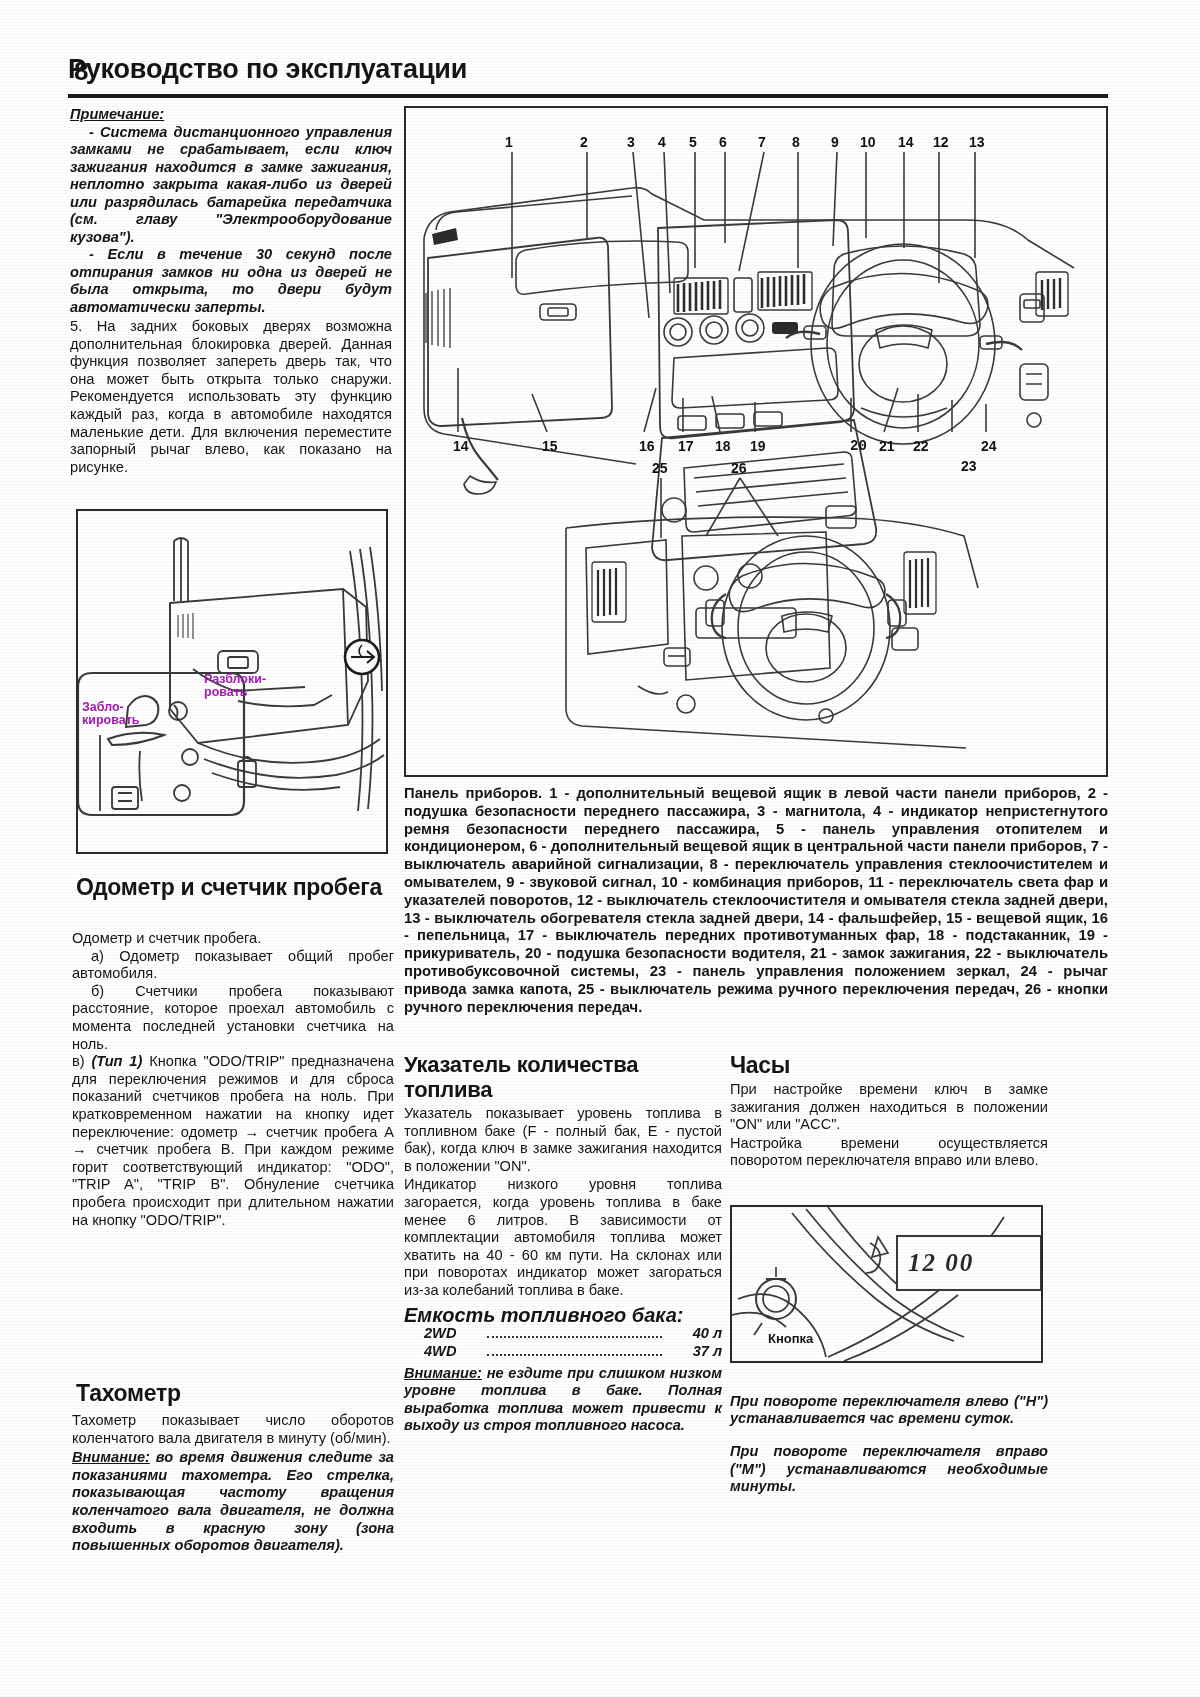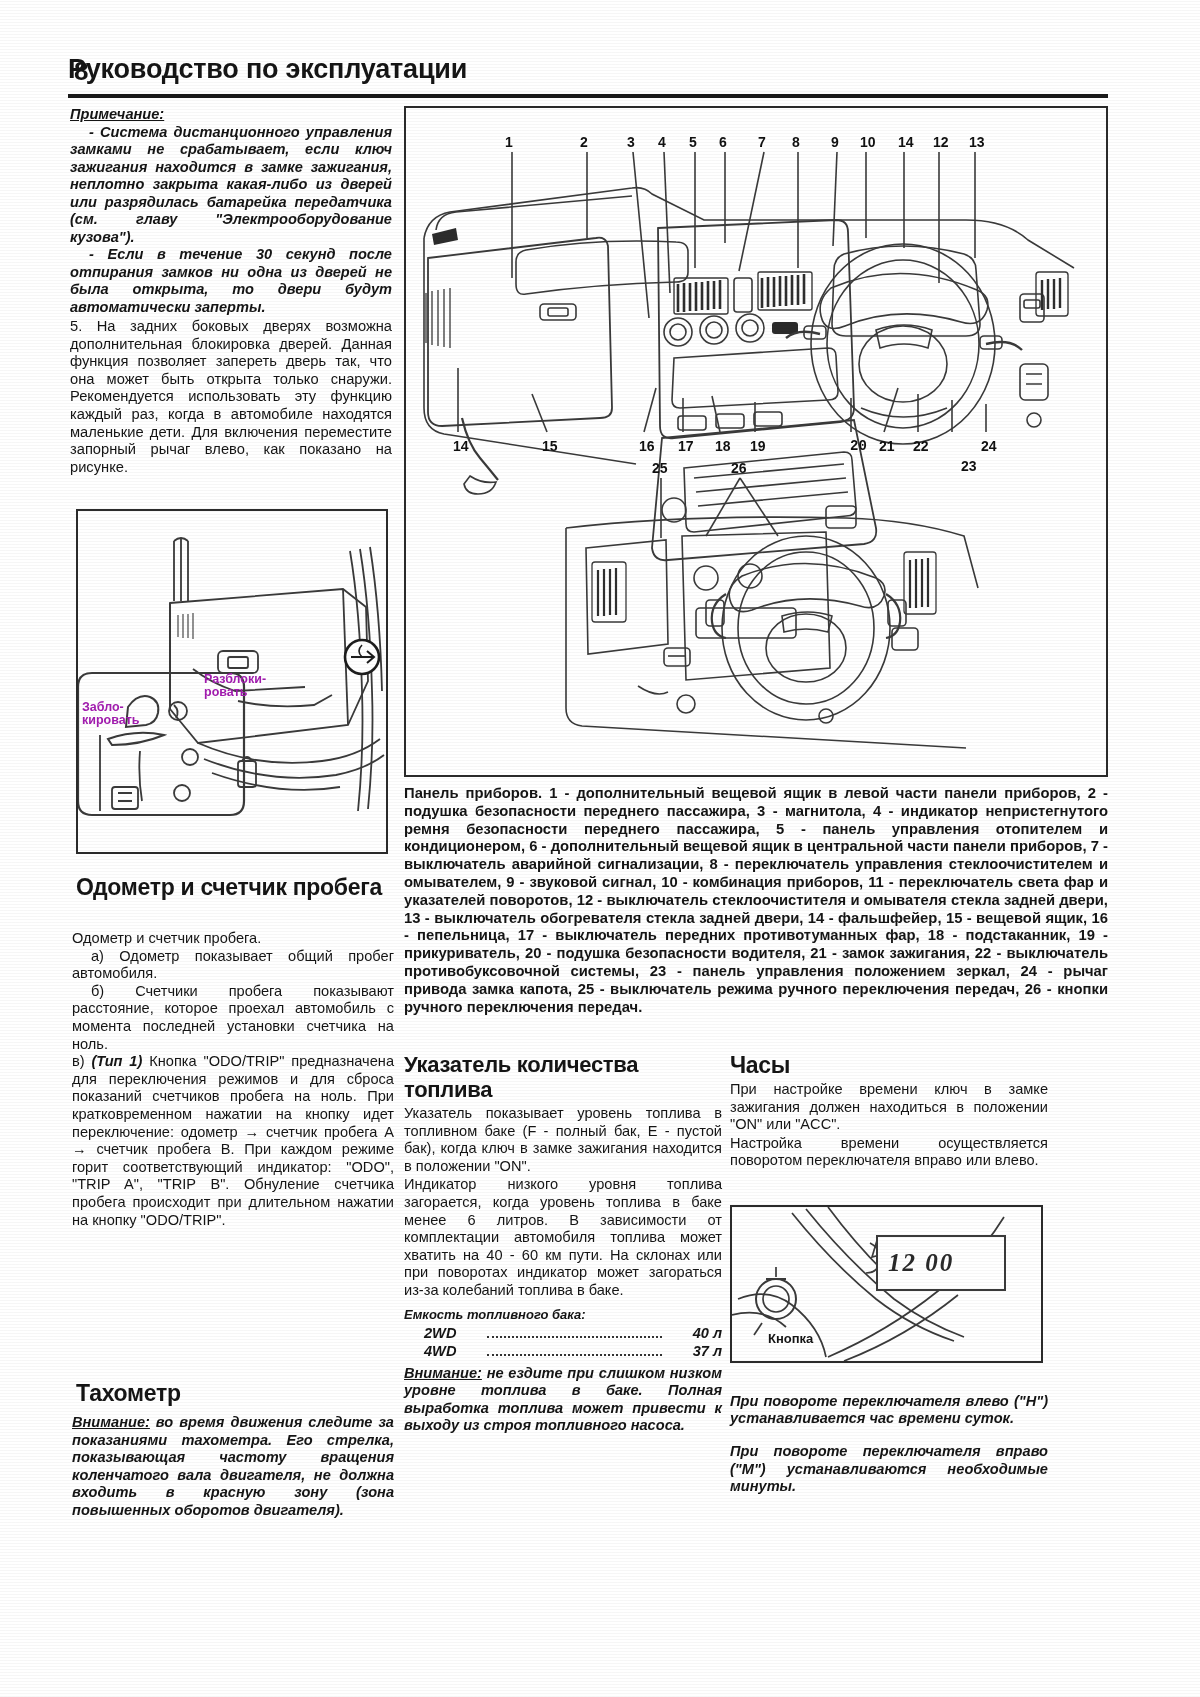--- a/index.html
+++ b/index.html
@@ -114,21 +114,21 @@
     text-align: justify;
   }
 
   
   .mid-col {
     position: absolute;
     left: 404px; top: 1052px;
     width: 318px;
   }
   .mid-col .h2 { font-size: 22px; line-height: 25px; }
-  .cap-line { font-style: italic; font-weight: bold; font-size: 13px; line-height: 18px; }
+  .cap-line { font-style: italic; font-weight: bold; font-size: 20px; line-height: 18px; }
   .cap-row {
     display: flex; align-items: baseline;
     font-style: italic; font-weight: bold;
     font-size: 14.6px; line-height: 18.5px;
     padding-left: 20px;
     gap: 28px;
   }
   .cap-row .dots {
     flex: 1 1 auto;
     border-bottom: 2px dotted #333;
@@ -145,22 +145,22 @@
   .clock-fig {
     position: absolute;
     left: 730px; top: 1205px;
     width: 313px; height: 158px;
     border: 2.5px solid #2b2b2b;
     background: #fff;
     overflow: hidden;
   }
   .clock-disp {
     position: absolute;
-    left: 144px; top: 28px;
-    width: 130px; height: 56px;
+    left: 164px; top: 28px;
+    width: 146px; height: 56px;
     border: 2px solid #3a3a3a;
     background: #fff;
   }
   .clock-time {
     position: absolute; left: 10px; top: 12px;
     font-family: "Liberation Serif", serif;
     font-style: italic; font-weight: bold;
     font-size: 25px; letter-spacing: 2px;
     color: #2a2a2a;
   }
@@ -267,20 +267,21 @@
     <p>Одометр и счетчик пробега.</p>
     <p class="indent">а) Одометр показывает общий пробег автомобиля.</p>
     <p class="indent">б) Счетчики пробега показывают расстояние, которое проехал автомобиль с момента последней установки счетчика на ноль.</p>
     <p><span>в) </span><span class="ital">(Тип 1)</span><span> Кнопка "ODO/TRIP" предназначена для переключения режимов и для сброса показаний счетчиков пробега на ноль. При кратковременном нажатии на кнопку идет переключение: одометр → счетчик пробега А → счетчик пробега В. При каждом режиме горит соответствующий индикатор: "ODO", "TRIP A", "TRIP B". Обнуление счетчика пробега происходит при длительном нажатии на кнопку "ODO/TRIP".</span></p>
   </div>
 
   <div class="tacho-head">
     <div class="h2">Тахометр</div>
   </div>
   <div class="tacho-body col-text">
+    <p>Тахометр показывает число оборотов коленчатого вала двигателя в минуту (об/мин).</p>
     <p class="ital" style="margin-top:2px;"><span class="u">Внимание:</span><span> во время движения следите за показаниями тахометра. Его стрелка, показывающая частоту вращения коленчатого вала двигателя, не должна входить в красную зону (зона повышенных оборотов двигателя).</span></p>
   </div>
 
   <div class="dash-fig">
     
     <div class="num-lbl" style="left:99px;  top:26px;">1</div>
     <div class="num-lbl" style="left:174px; top:26px;">2</div>
     <div class="num-lbl" style="left:221px; top:26px;">3</div>
     <div class="num-lbl" style="left:252px; top:26px;">4</div>
     <div class="num-lbl" style="left:283px; top:26px;">5</div>

